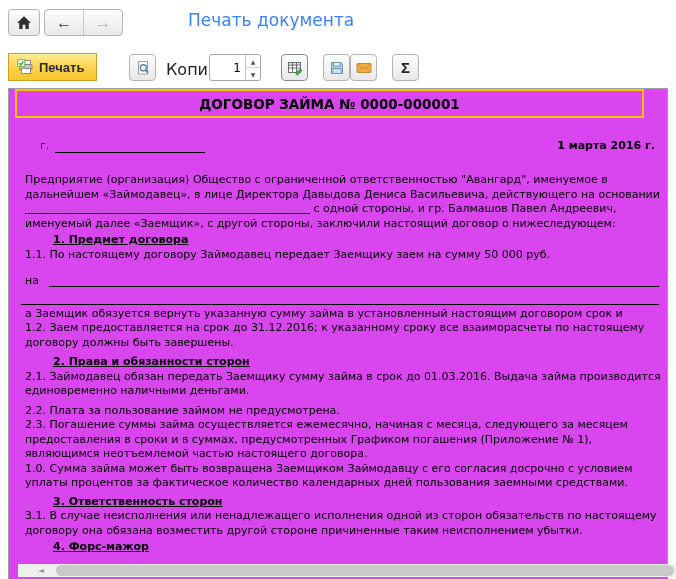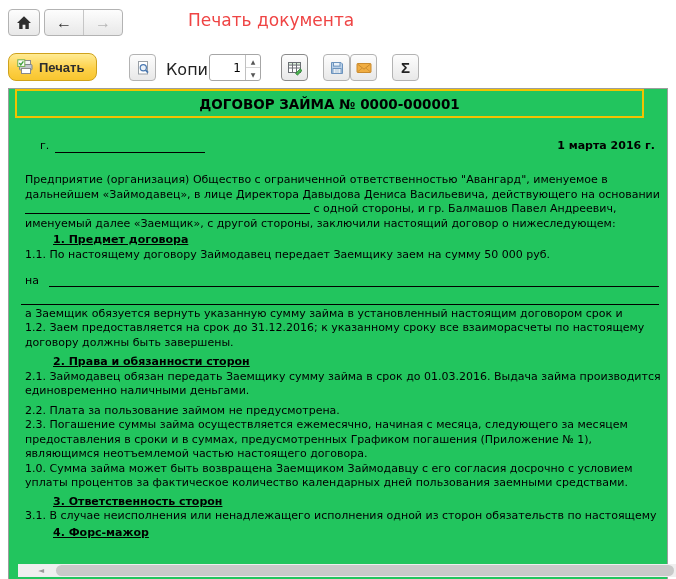--- a/index.html
+++ b/index.html
@@ -19,28 +19,28 @@
   .home-btn{position:absolute;left:8px;top:9px;width:32px;height:27px;}
   .nav-group{
     position:absolute;left:44px;top:9px;width:79px;height:27px;
     border:1px solid #b3b3b3;border-radius:4px;overflow:hidden;
     display:flex;background:linear-gradient(#fdfdfd,#e8e8e8);box-sizing:border-box;
   }
   .nav-half{flex:1;border:none;background:transparent;display:flex;align-items:center;justify-content:center;cursor:pointer;padding:0;}
   .nav-half.back{border-right:1px solid #c6c6c6;}
   .arrow-glyph{font-size:16px;font-weight:bold;color:#343434;line-height:1;}
   .arrow-glyph.disabled{color:#b5b5b5;}
-  .page-title{position:absolute;left:188px;top:10px;font-size:17px;color:#ef4444;}
+  .page-title{position:absolute;left:188px;top:10px;font-size:17px;color:#3b82f6;}
 
   
   .toolbar{position:absolute;left:0;top:52px;width:676px;height:30px;}
   .print-btn{
     position:absolute;left:8px;top:1px;height:28px;padding:0 12px 0 8px;
     background:linear-gradient(#ffeb94,#fdd14a 55%,#f8c52e);
-    border:1px solid #cfa21d;border-radius:8px;
+    border:1px solid #cfa21d;border-radius:0;
     display:flex;align-items:center;gap:6px;cursor:pointer;box-sizing:border-box;
   }
   .print-btn .lbl{font-size:13px;font-weight:bold;color:#2e2e2e;}
   .tool-btn{position:absolute;top:2px;width:27px;height:27px;}
   .preview-btn{left:129px;}
   .copies-lbl{position:absolute;left:166px;top:8px;font-size:16px;color:#222;}
   .spinbox{
     position:absolute;left:209px;top:2px;height:27px;width:52px;
     border:1px solid #a6a6a6;border-radius:3px;background:#fff;
     display:flex;box-sizing:border-box;overflow:hidden;
@@ -54,21 +54,21 @@
   .spin-arrows span{flex:1;display:flex;align-items:center;justify-content:center;font-size:6px;color:#555;cursor:pointer;}
   .spin-arrows span:first-child{border-bottom:1px solid #d6d6d6;}
   .tbl-btn{left:281px;border-color:#8a8a8a;}
   .save-btn{left:323px;}
   .mail-btn{left:350px;}
   .sigma-btn{left:392px;font-size:15px;font-weight:600;color:#222;}
 
   
   .doc-panel{
     position:absolute;left:8px;top:88px;width:660px;height:491px;
-    border:1px solid #9d9d9d;border-bottom:none;background:#22c55e;
+    border:1px solid #9d9d9d;border-bottom:none;background:#d946ef;
     box-sizing:border-box;overflow:hidden;
   }
   .doc-title-box{
     position:absolute;left:6px;top:0;width:629px;height:29px;
     border:2px solid #f3c200;box-sizing:border-box;
     text-align:center;line-height:27px;font-size:13.5px;font-weight:bold;color:#000;
   }
   .doc-content{position:absolute;left:0;top:31px;right:0;padding:0 8px 0 16px;}
   .date-row{display:flex;align-items:flex-end;margin:19px 4px 0 15px;font-size:11px;line-height:14px;color:#000;}
   .city-ul{width:150px;border-bottom:1px solid #000;height:12px;margin-left:6px;}
@@ -216,20 +216,21 @@
         <div style="height: 5px;"></div>
         <div class="line">2.2. Плата за пользование займом не предусмотрена.</div>
         <div class="line">2.3. Погашение суммы займа осуществляется ежемесячно, начиная с месяца, следующего за месяцем</div>
         <div class="line">предоставления в сроки и в суммах, предусмотренных Графиком погашения (Приложение № 1),</div>
         <div class="line">являющимся неотъемлемой частью настоящего договора.</div>
         <div class="line">1.0. Сумма займа может быть возвращена Заемщиком Займодавцу с его согласия досрочно с условием</div>
         <div class="line">уплаты процентов за фактическое количество календарных дней пользования заемными средствами.</div>
         <div style="height: 4px;"></div>
         <div class="line heading">3. Ответственность сторон</div>
         <div class="line">3.1. В случае неисполнения или ненадлежащего исполнения одной из сторон обязательств по настоящему</div>
+        <div class="line">договору она обязана возместить другой стороне причиненные таким неисполнением убытки.</div>
         <div style="height: 2px;"></div>
         <div class="line heading">4. Форс-мажор</div>
       </div>
   </div>
 </div>
 
 <div class="hscroll">
   <span class="harrow">◄</span>
   <div class="hthumb"></div>
 </div>

